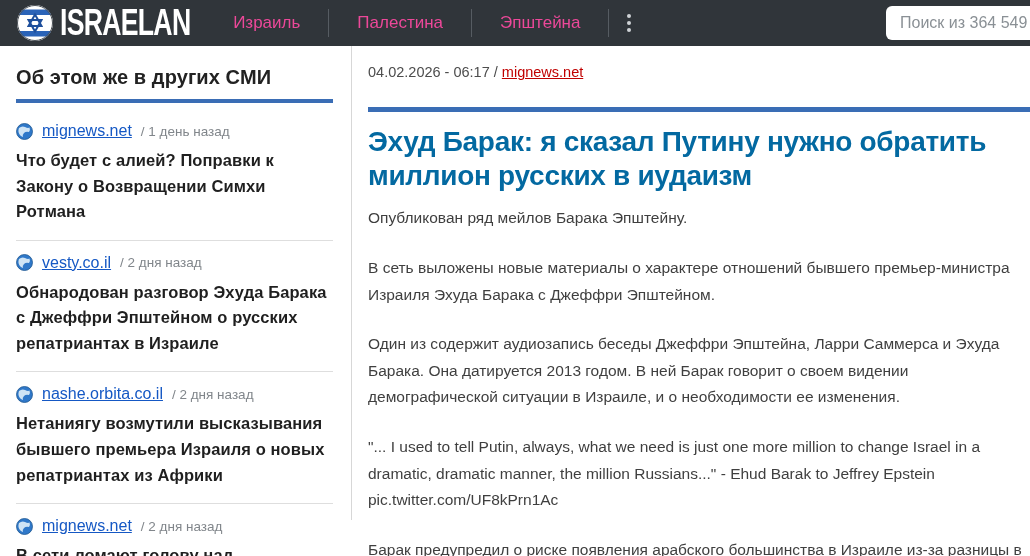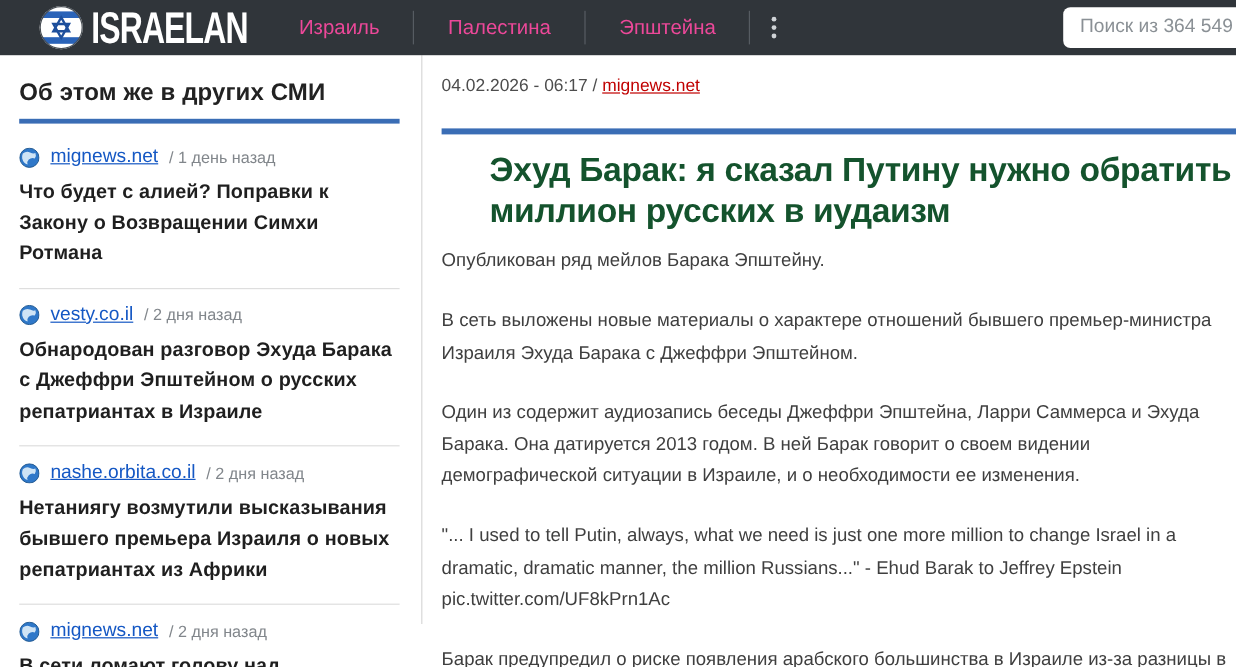--- a/index.html
+++ b/index.html
@@ -16,23 +16,22 @@
   .navbar {
     height: 46px;
     background: #30353a;
     display: flex;
     align-items: center;
     overflow: hidden;
     position: relative;
   }
   .brand {
     display: flex;
-    align-items: center;
     gap: 6px;
-    padding-left: 32px;
+    padding-left: 16px;
     cursor: pointer;
     flex: 0 0 auto;
   }
   .brand-flag { width: 38px; height: 38px; display: block; }
   .brand-name {
     color: #fff;
     font-size: 37px;
     font-weight: 700;
     letter-spacing: -1px;
     transform: scaleX(0.72);
@@ -161,26 +160,25 @@
     cursor: pointer;
   }
   .article-title-bar {
     height: 5px;
     background: #3a6db5;
     margin-bottom: 13px;
   }
   .article-title {
     font-size: 28px;
     font-weight: 700;
-    color: #14532d;
+    color: #0369a1;
     line-height: 1.2;
     letter-spacing: -0.3px;
     margin-bottom: 13px;
     max-width: 650px;
-    margin-left: 40px;
   }
   .article-body p {
     font-size: 15.5px;
     color: #3f3f3f;
     line-height: 1.72;
     margin-bottom: 23px;
     max-width: 655px;
   }
 </style>
 </head>

